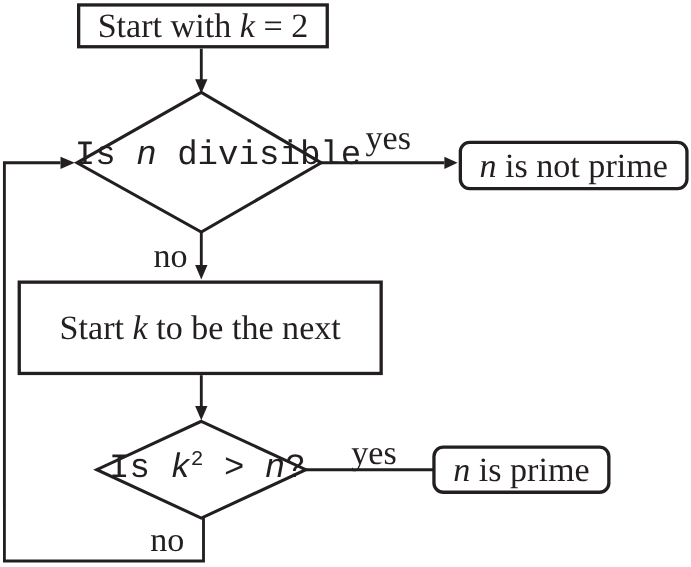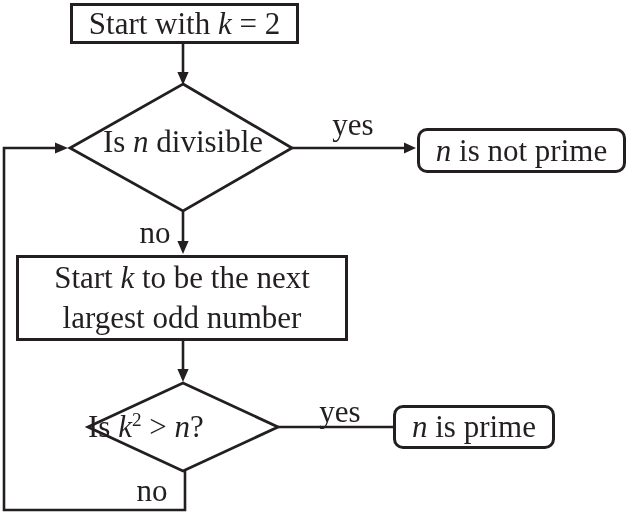--- a/index.html
+++ b/index.html
@@ -44,25 +44,26 @@
     line-height: 40px;
     white-space: nowrap;
   }
   .node.multiline { flex-direction: column; }
   .node.rounded { border-radius: 10px; justify-content: center; }
   .diamond-label {
     position: absolute;
     text-align: center;
     line-height: 40px;
     white-space: nowrap;
+    font-family: Liberation Mono, monospace;
   }
   .diamond-label.centered {
     display: flex;
     align-items: center;
-    justify-content: flex-start;
+    justify-content: flex-end;
   }
   .edge-label {
     position: absolute;
     text-align: center;
     line-height: 40px;
     white-space: nowrap;
   }
   .it { font-style: italic; }
   sup { font-size: 0.62em; line-height: 0; }
 </style>
@@ -106,21 +107,20 @@
 
   <div class="edge-label" style="left:318px; top:105px; width:70px;">yes</div>
   <div class="edge-label" style="left:125px; top:213px; width:60px;">no</div>
 
   <div class="node rounded" style="left:417px; top:128px; width:209px; height:45px;">
     <span><span class="it">n</span><span> is not prime</span></span>
   </div>
 
   <div class="node multiline" style="left:16px; top:255px; width:332px; height:86px;">
     <div><span>Start </span><span class="it">k</span><span> to be the next</span></div>
-    <div><span>largest odd number</span></div>
   </div>
 
   <div class="diamond-label centered" style="left:88px; top:405px; width:190px; height:44px;">
     <span><span>Is </span><span class="it">k</span><sup>2</sup><span> &gt; </span><span class="it">n</span><span>?</span></span>
   </div>
 
   <div class="edge-label" style="left:305px; top:392px; width:70px;">yes</div>
   <div class="edge-label" style="left:122px; top:471px; width:60px;">no</div>
 
   <div class="node rounded" style="left:393px; top:405px; width:162px; height:44px;">

